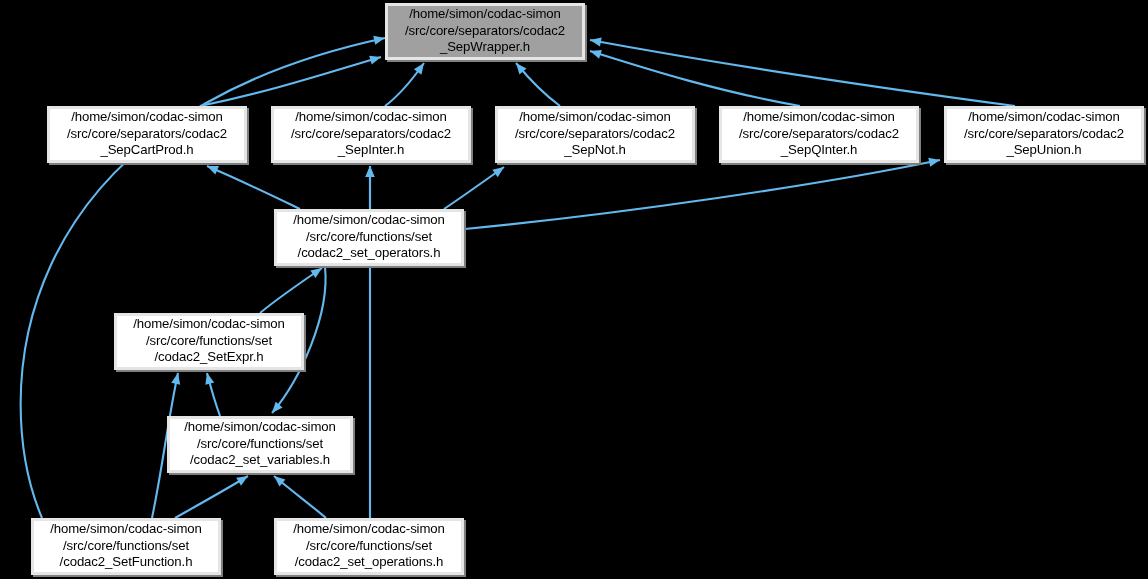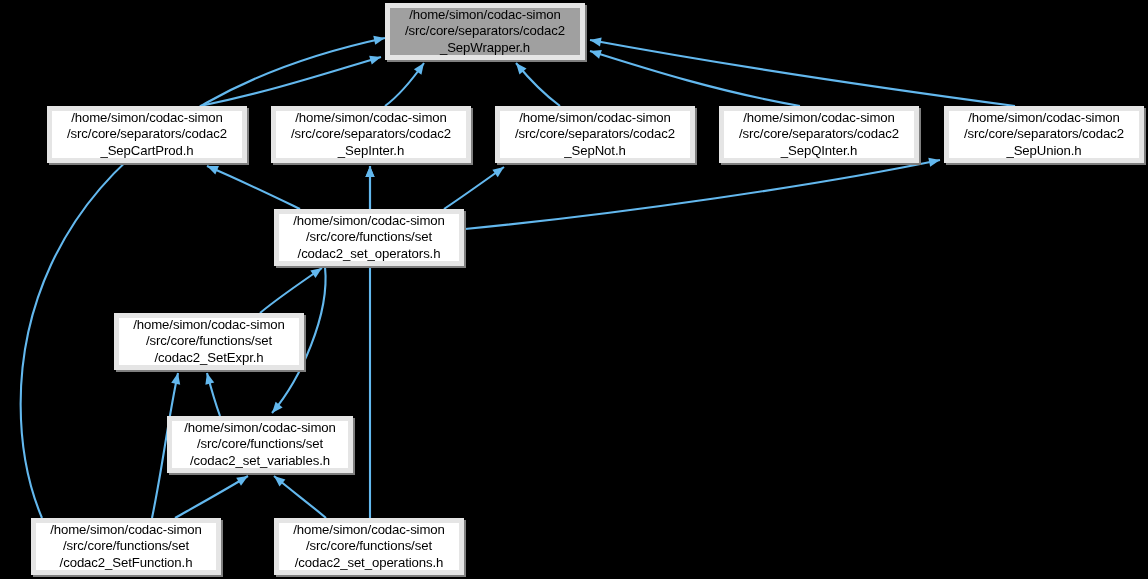--- a/index.html
+++ b/index.html
@@ -19,24 +19,23 @@
     position: absolute;
     left: 0; top: 0;
     width: 1148px;
     height: 579px;
     pointer-events: none;
   }
   .gnode {
     position: absolute;
     box-sizing: border-box;
     background: #ffffff;
-    border: 5px solid #e5e5e5;
+    border: 3px solid #e5e5e5;
     box-shadow: 2px 2px 0 0 #7f7f7f;
     display: flex;
-    align-items: center;
     justify-content: center;
     z-index: 5;
   }
   .gnode.highlight {
     background: #a0a0a0;
   }
   .gnode .nlabel {
     display: block;
     text-align: center;
     font-size: 13.2px;

